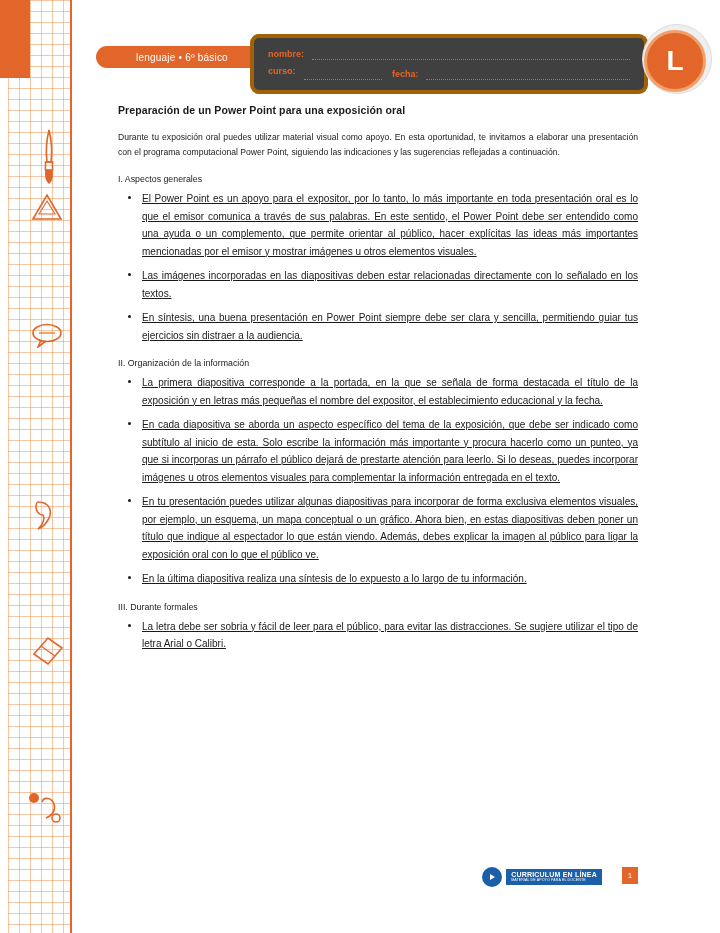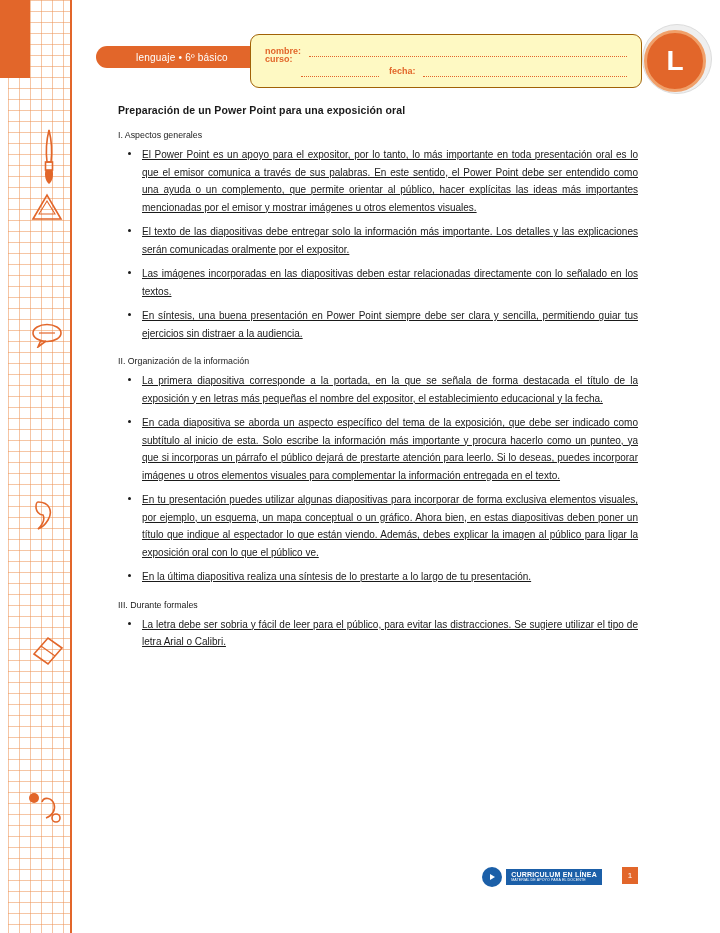--- a/index.html
+++ b/index.html
@@ -65,23 +65,23 @@
     font-size: 10px;
     letter-spacing: 0.2px;
     display: flex;
     align-items: center;
     justify-content: center;
   }
   .name-box {
     position: absolute;
     left: 178px; top: 4px;
     width: 390px; height: 52px;
-    border: 1px solid #a16207;
+    border: 4px solid #a16207;
     border-radius: 9px;
-    background: #fef9c3;
+    background: #404040;
   }
   .field-label {
     position: absolute;
     color: #e2662a;
     font-size: 9px;
     font-weight: bold;
   }
   .dots {
     position: absolute;
     border-bottom: 1px dotted #e2662a;
@@ -256,48 +256,48 @@
   </div>
 </div>
 
 <div class="header">
   <div class="subject-tag">lenguaje  •  6º básico</div>
 
   <div class="name-box">
     <span class="field-label" style="left:14px; top:11px;">nombre:</span>
     <span class="dots" style="left:58px; top:20px; width:318px;"></span>
 
-    <span class="field-label" style="left:14px; top:19px;">curso:</span>
+    <span class="field-label" style="left:14px; top:28px;">curso:</span>
     <span class="dots" style="left:50px; top:40px; width:78px;"></span>
 
     <span class="field-label" style="left:138px; top:31px;text-align:center;">fecha:</span>
     <span class="dots" style="left:172px; top:40px; width:204px;"></span>
   </div>
 
   <div class="badge-outer"></div>
   <div class="badge">L</div>
 </div>
 
 <div class="content">
   <h1 class="doc-title">Preparación de un Power Point para una exposición oral</h1>
+  <p class="para">Durante tu exposición oral puedes utilizar material visual como apoyo. En esta oportunidad, te invitamos a elaborar una presentación con el programa computacional Power Point, siguiendo las indicaciones y las sugerencias reflejadas a continuación.</p>
 
   <div class="section-title">I. Aspectos generales</div>
   <ul class="bullets">
     <li>El Power Point es un apoyo para el expositor, por lo tanto, lo más importante en toda presentación oral es lo que el emisor comunica a través de sus palabras. En este sentido, el Power Point debe ser entendido como una ayuda o un complemento, que permite orientar al público, hacer explícitas las ideas más importantes mencionadas por el emisor y mostrar imágenes u otros elementos visuales.</li>
-    <li>El texto de las diapositivas debe entregar solo la información más importante. Los detalles y las explicaciones serán comunicadas oralmente por el expositor.</li>
     <li>Las imágenes incorporadas en las diapositivas deben estar relacionadas directamente con lo señalado en los textos.</li>
     <li>En síntesis, una buena presentación en Power Point siempre debe ser clara y sencilla, permitiendo guiar tus ejercicios sin distraer a la audiencia.</li>
   </ul>
 
   <div class="section-title">II. Organización de la información</div>
   <ul class="bullets">
     <li>La primera diapositiva corresponde a la portada, en la que se señala de forma destacada el título de la exposición y en letras más pequeñas el nombre del expositor, el establecimiento educacional y la fecha.</li>
     <li>En cada diapositiva se aborda un aspecto específico del tema de la exposición, que debe ser indicado como subtítulo al inicio de esta. Solo escribe la información más importante y procura hacerlo como un punteo, ya que si incorporas un párrafo el público dejará de prestarte atención para leerlo. Si lo deseas, puedes incorporar imágenes u otros elementos visuales para complementar la información entregada en el texto.</li>
     <li>En tu presentación puedes utilizar algunas diapositivas para incorporar de forma exclusiva elementos visuales, por ejemplo, un esquema, un mapa conceptual o un gráfico. Ahora bien, en estas diapositivas deben poner un título que indique al espectador lo que están viendo. Además, debes explicar la imagen al público para ligar la exposición oral con lo que el público ve.</li>
-    <li>En la última diapositiva realiza una síntesis de lo prestarte a lo largo de tu presentación.</li>
+    <li>En la última diapositiva realiza una síntesis de lo expuesto a lo largo de tu información.</li>
   </ul>
 
   <div class="section-title">III. Durante formales</div>
   <ul class="bullets">
     <li>La letra debe ser sobria y fácil de leer para el público, para evitar las distracciones. Se sugiere utilizar el tipo de letra Arial o Calibri.</li>
   </ul>
 </div>
 
 <div class="footer">
   <div class="logo-group">

